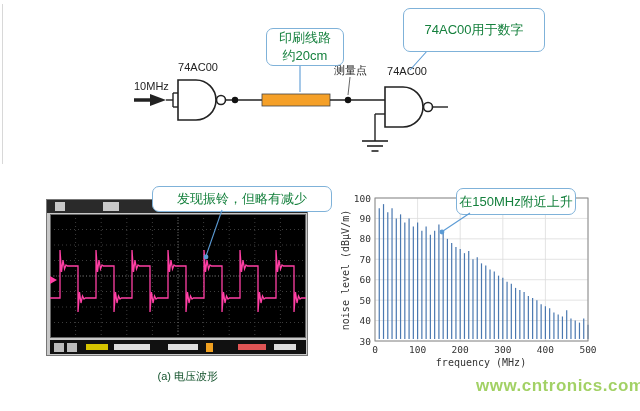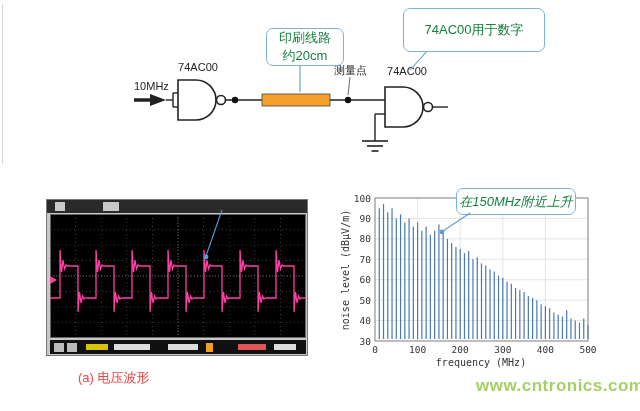--- a/index.html
+++ b/index.html
@@ -13,21 +13,21 @@
   .callout{position:absolute;background:#fff;border:1px solid var(--callout-border,#7fb2d9);
            border-radius:7px;display:flex;flex-direction:column;align-items:center;
            justify-content:center;font-size:13px;line-height:1.35;color:#15803d;z-index:4;text-align:right;}
   .scope-window{position:absolute;left:46px;top:199px;width:262px;height:157px;
                 background:#c8c8c8;border:1px solid #777;box-sizing:border-box;z-index:2;}
   .scope-topbar{position:absolute;left:0;top:0;width:100%;height:13px;background:#2a2a2a;}
   .scope-topbar .tb-icon{position:absolute;top:2px;height:9px;background:#c9c9c9;}
   #scope-screen{left:3px;top:14px;background:#000;}
   .scope-statusbar{position:absolute;left:3px;top:140px;width:256px;height:14px;background:#111;}
   .scope-statusbar .sb{position:absolute;top:4px;height:6px;}
-  .caption{position:absolute;font-size:13px;color:#ef4444;text-align:left;z-index:4;}
+  .caption{position:absolute;font-size:11px;color:#14532d;text-align:right;z-index:4;}
   .watermark{position:absolute;left:476px;top:376px;font-size:17px;letter-spacing:.5px;
              color:var(--watermark-green,#8cc63f);opacity:.8;z-index:6;font-weight:bold;}
   text{font-family:"Liberation Sans","DejaVu Sans",sans-serif;}
   .mono{font-family:"DejaVu Sans Mono",monospace;}
 </style>
 </head>
 <body>
 
 <div class="page">
 
@@ -209,21 +209,24 @@
         <text x="77.6" y="165" text-anchor="middle" font-size="9.5" fill="#333" style="font-family:'DejaVu Sans Mono',monospace">100</text>
         <text x="120.2" y="165" text-anchor="middle" font-size="9.5" fill="#333" style="font-family:'DejaVu Sans Mono',monospace">200</text>
         <text x="162.8" y="165" text-anchor="middle" font-size="9.5" fill="#333" style="font-family:'DejaVu Sans Mono',monospace">300</text>
         <text x="205.4" y="165" text-anchor="middle" font-size="9.5" fill="#333" style="font-family:'DejaVu Sans Mono',monospace">400</text>
         <text x="248" y="165" text-anchor="middle" font-size="9.5" fill="#333" style="font-family:'DejaVu Sans Mono',monospace">500</text>
       </g>
     <text class="mono" x="141" y="178" text-anchor="middle" font-size="10" fill="#333">frequency (MHz)</text>
     <text class="mono" x="9" y="82" text-anchor="middle" font-size="10" fill="#333" transform="rotate(-90 9 82)">noise level (dBμV/m)</text>
   </svg>
 
-  <div class="callout" style="left:456px;top:188px;width:118px;height:25px;font-style:italic;">
+  <div class="callout" style="left:152px;top:186px;width:178px;height:24px;">
+    <span>发现振铃，但略有减少</span>
+  </div>
+  <div class="callout" style="left:456px;top:188px;width:118px;height:25px;">
     <span>在150MHz附近上升</span>
   </div>
 
   <svg id="leader-svg" width="640" height="411">
     <line x1="222" y1="210" x2="206" y2="256" style="stroke:var(--leader-line)" stroke-width="1.1"></line>
     <circle cx="206" cy="257" r="2.4" style="fill:var(--leader-line)"></circle>
     <line x1="470" y1="213" x2="443" y2="231" style="stroke:var(--leader-line)" stroke-width="1.1"></line>
     <circle cx="442" cy="232" r="2.4" style="fill:var(--leader-line)"></circle>
   </svg>
 

